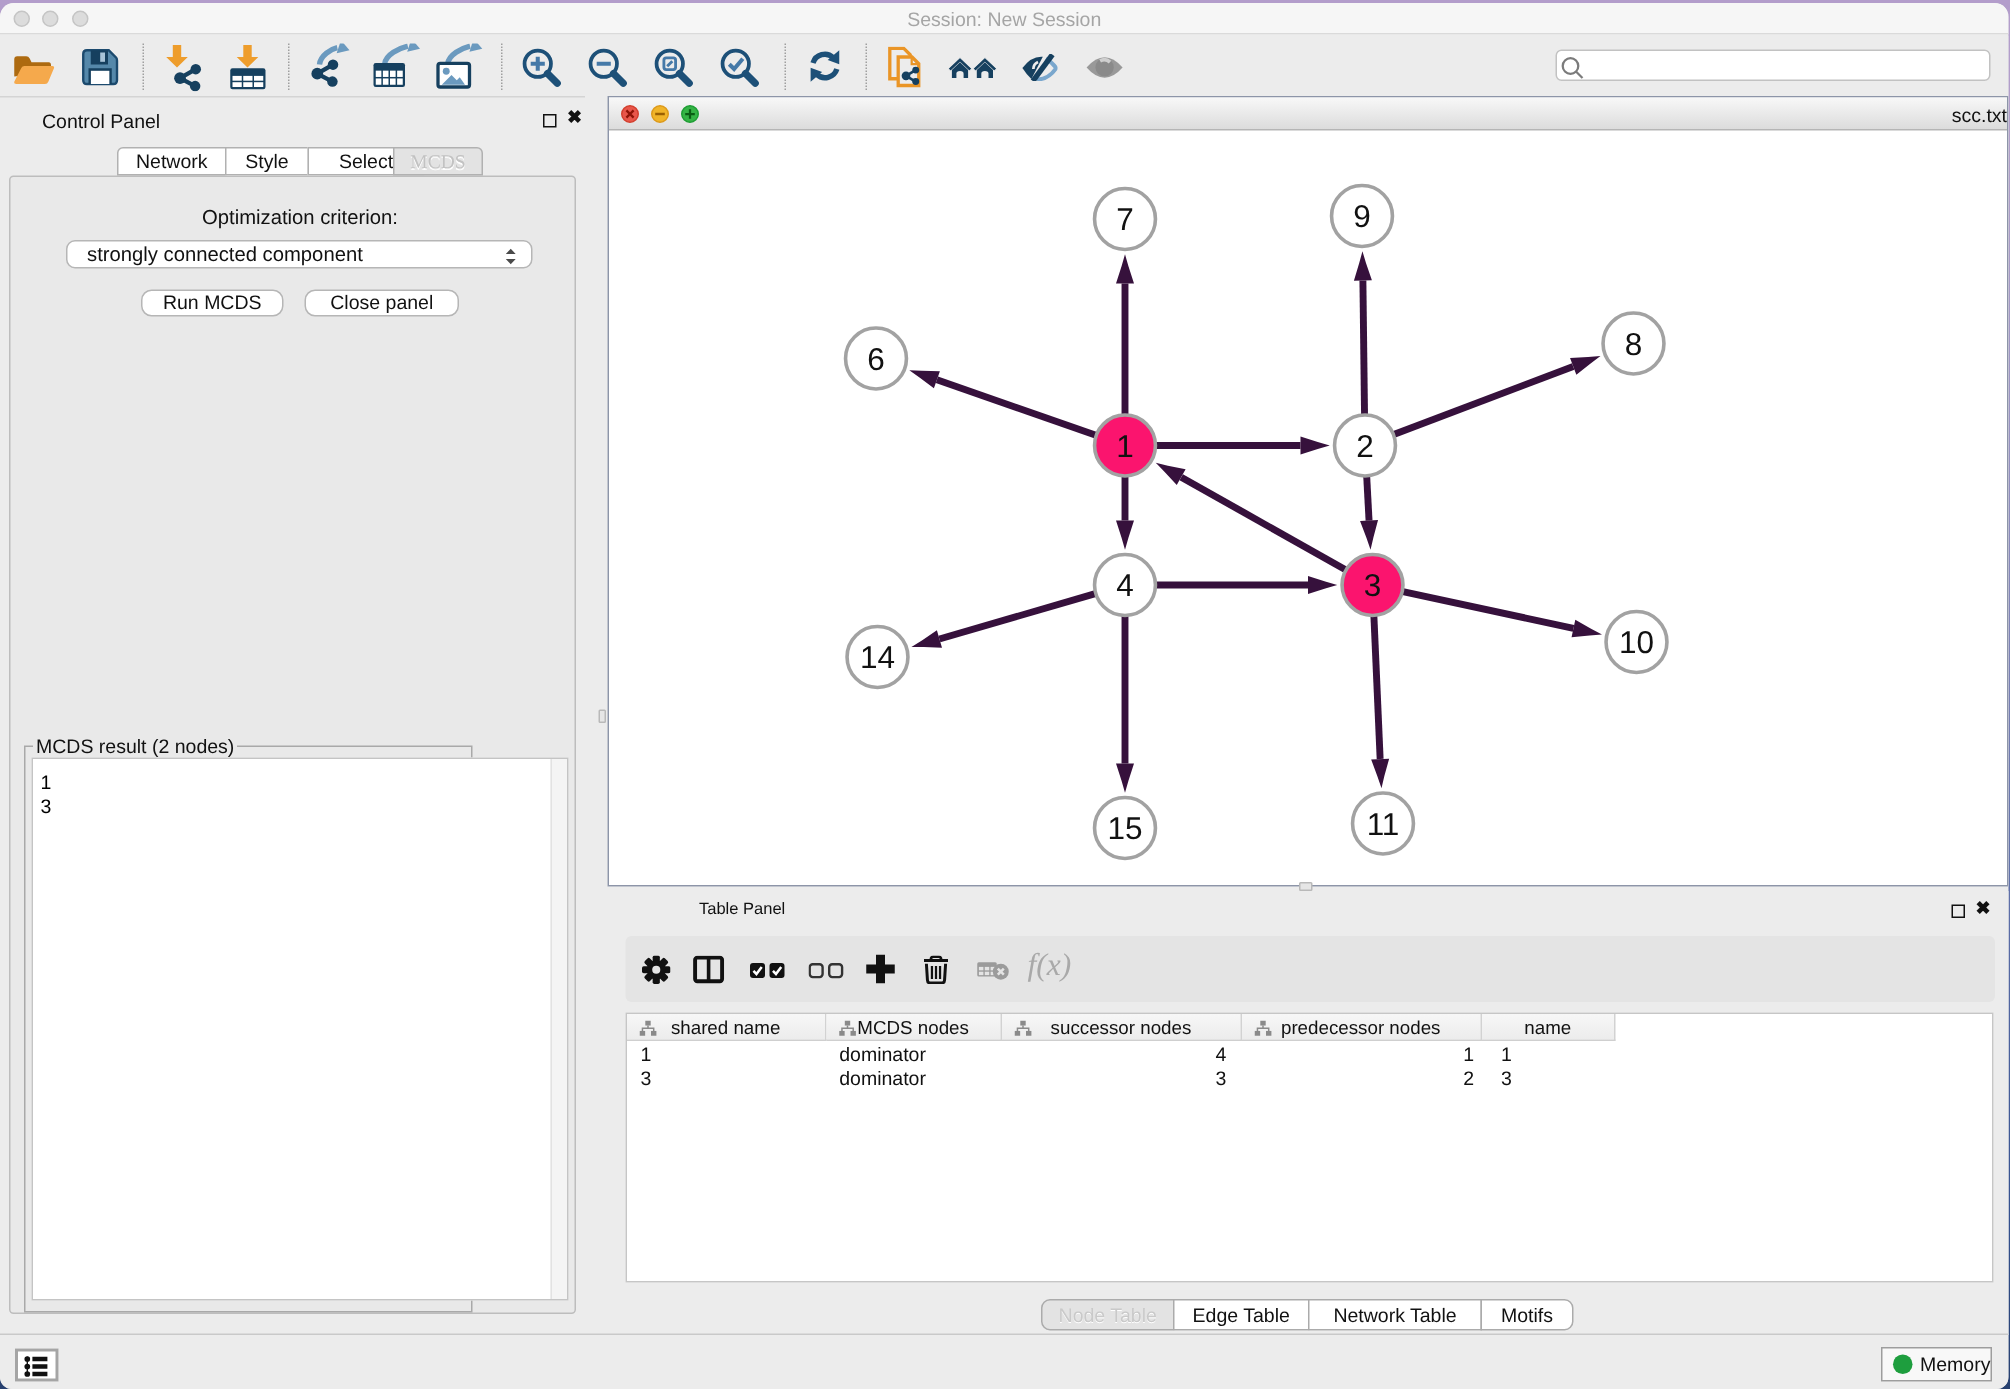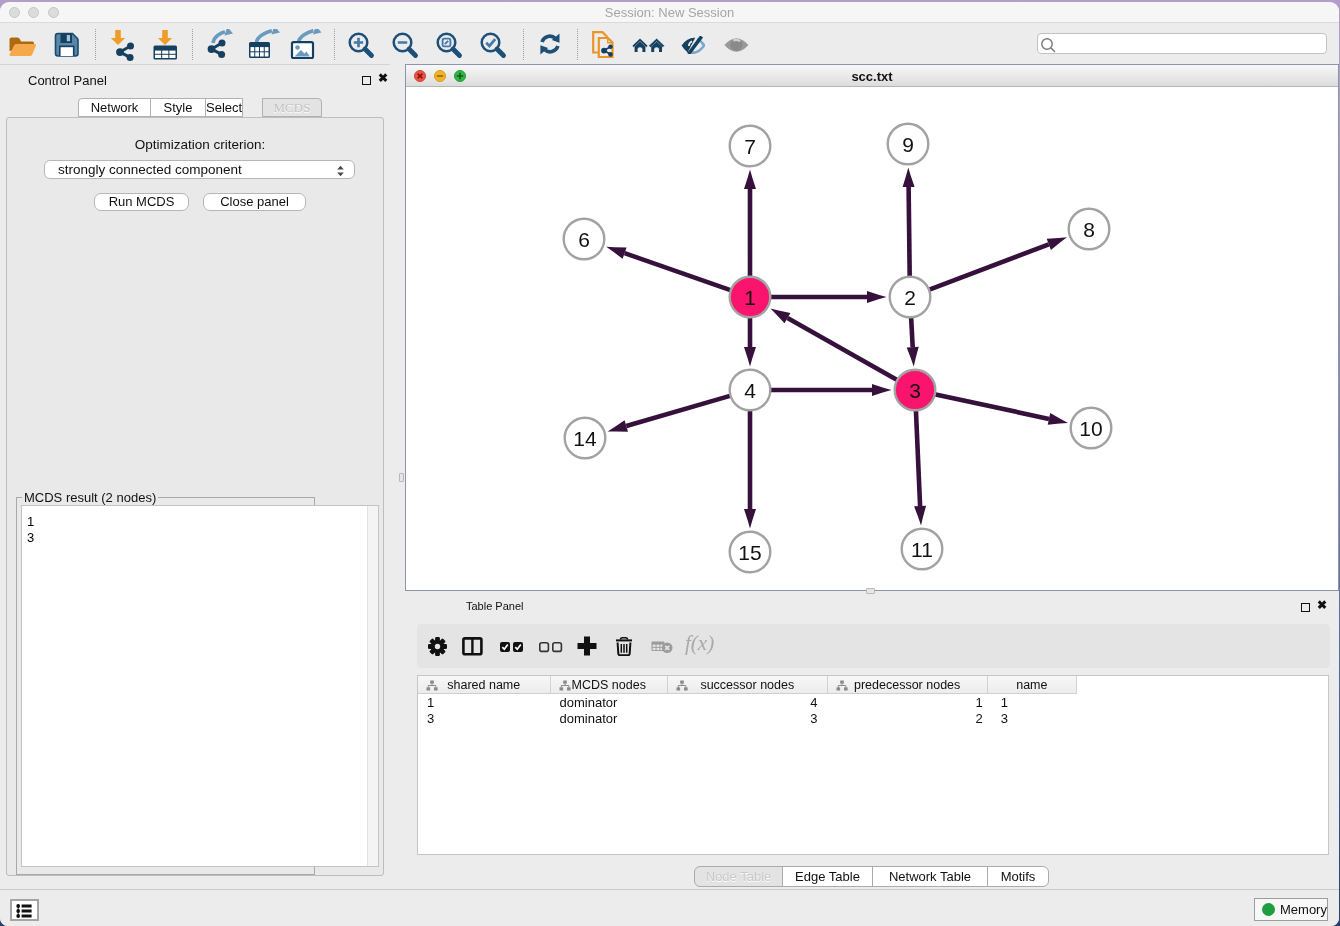--- a/index.html
+++ b/index.html
@@ -20,21 +20,21 @@
 #opt-label { position:absolute; left:5px; top:72px; width:390px; text-align:center; font-size:13.5px; color:#111; }
 #dropdown { position:absolute; left:44px; top:95px; width:311px; height:19px; background:#fff; border:1px solid #b6b6b6; border-radius:6px; font-size:13.5px; color:#111; line-height:17px; padding-left:13px; }
 .btn { position:absolute; top:128px; height:18px; background:#fff; border:1px solid #b6b6b6; border-radius:7px; font-size:13px; color:#111; text-align:center; line-height:16px; }
 #fieldset { position:absolute; left:16px; top:432px; width:299px; height:378px; border:1px solid #a9a9a9; }
 #fieldset legend { position:absolute; top:-8px; left:5px; background:#e9e9e9; font-size:13px; color:#111; padding:0 2px; }
 #mcds-list { position:absolute; left:4px; top:7px; width:358px; height:362px; background:#fff; border:1px solid #c4c4c4; }
 #mcds-sb { position:absolute; right:0px; top:0px; width:11px; height:100%; background:#f4f4f4; border-left:1px solid #e2e2e2; }
 #sccwin { position:absolute; left:405px; top:62px; width:934px; height:527px; background:#fff; border:1px solid #8d95a8; }
 #scc-tbar { position:absolute; left:0; top:0; width:100%; height:22px; background:linear-gradient(#f8f8f8,#dcdcdc); border-bottom:1px solid #b5b5b5; }
 .lt { position:absolute; top:5px; width:12px; height:12px; border-radius:50%; } .lt svg { display:block; position:absolute; left:0; top:0; }
-#scc-title { position:absolute; left:0; top:4px; width:100%; text-align:center; font-size:13px; font-weight:bold; color:#111; }
+#scc-title { position:absolute; left:0; top:4px; width:100%; text-align:right; font-size:13px; font-weight:normal; color:#111; }
 #canvas { position:absolute; left:0; top:23px; width:932px; height:502px; background:#fff; }
 .handle { position:absolute; background:#e6e6e6; border:1px solid #b9b9b9; border-radius:1px; }
 #tpanel { position:absolute; left:391px; top:592px; width:949px; height:296px; background:#ececec; }
 #tp-title { position:absolute; left:27px; top:6px; font-size:11px; color:#111;margin-left:48px; }
 #tp-toolbar { position:absolute; left:26px; top:30px; width:913px; height:44px; background:#e4e4e4; border-radius:4px; }
 #tp-table { position:absolute; left:26px; top:81px; width:912px; height:180px; background:#fff; border:1px solid #c6c6c6; }
 .th { position:absolute; top:0; height:18px; background:linear-gradient(#f7f7f7,#ececec); border-right:1px solid #d2d2d2; border-bottom:1px solid #cfcfcf; font-size:12.5px; color:#111; text-align:center; line-height:18px; }
 .td { position:absolute; font-size:13px; color:#111; height:16px; line-height:16px; }
 .btab { position:absolute; top:272px; height:21px; background:#fff; border:1px solid #ababab; font-size:13px; color:#111; text-align:center; line-height:19px; }
 #statusbar { position:absolute; left:0; top:887px; width:1339px; height:37px; background:#ececec; border-top:1px solid #c9c9c9; }
@@ -182,21 +182,21 @@
         <path d="M10.8 10.8 L15 15" stroke="#7b7b7b" stroke-width="1.5"></path>
       </svg>
     </div>
  <div id="cpanel">
   <div id="cp-title">Control Panel</div>
   <div class="wbtn-sq" style="left:362px"></div>
       <div class="wbtn-x" style="left:378px">✖</div>
   <div id="cp-content"></div>
   <div class="tab" style="left:78px; width:73px; border-radius:4px 0 0 0;">Network</div>
   <div class="tab" style="left:150px; width:56px;">Style</div>
-  <div class="tab" style="left:205px; width:38px;">Select</div>
+  <div class="tab" style="left:205px; width:78px;">Select</div>
   <div class="tab" style="left:262px; width:60px; background:#e3e3e3; color:#c2c2c2; border-radius:0 4px 0 0; text-shadow:0 1px 0 #fff;font-family:Liberation Serif, serif;">MCDS</div>
   <div id="opt-label">Optimization criterion:</div>
   <div id="dropdown">strongly connected component
     <svg style="position:absolute; right:9px; top:2.5px;" width="9" height="14" viewBox="0 0 9 14">
           <path d="M1.2 5.4 L4.5 1.8 L7.8 5.4 Z M1.2 8.6 L4.5 12.2 L7.8 8.6 Z" fill="#4a4a4a"></path>
         </svg>
   </div>
   <div class="btn" style="left:94px; width:95px;">Run MCDS</div>
   <div class="btn" style="left:203px; width:103px;">Close panel</div>
   <div id="fieldset">

